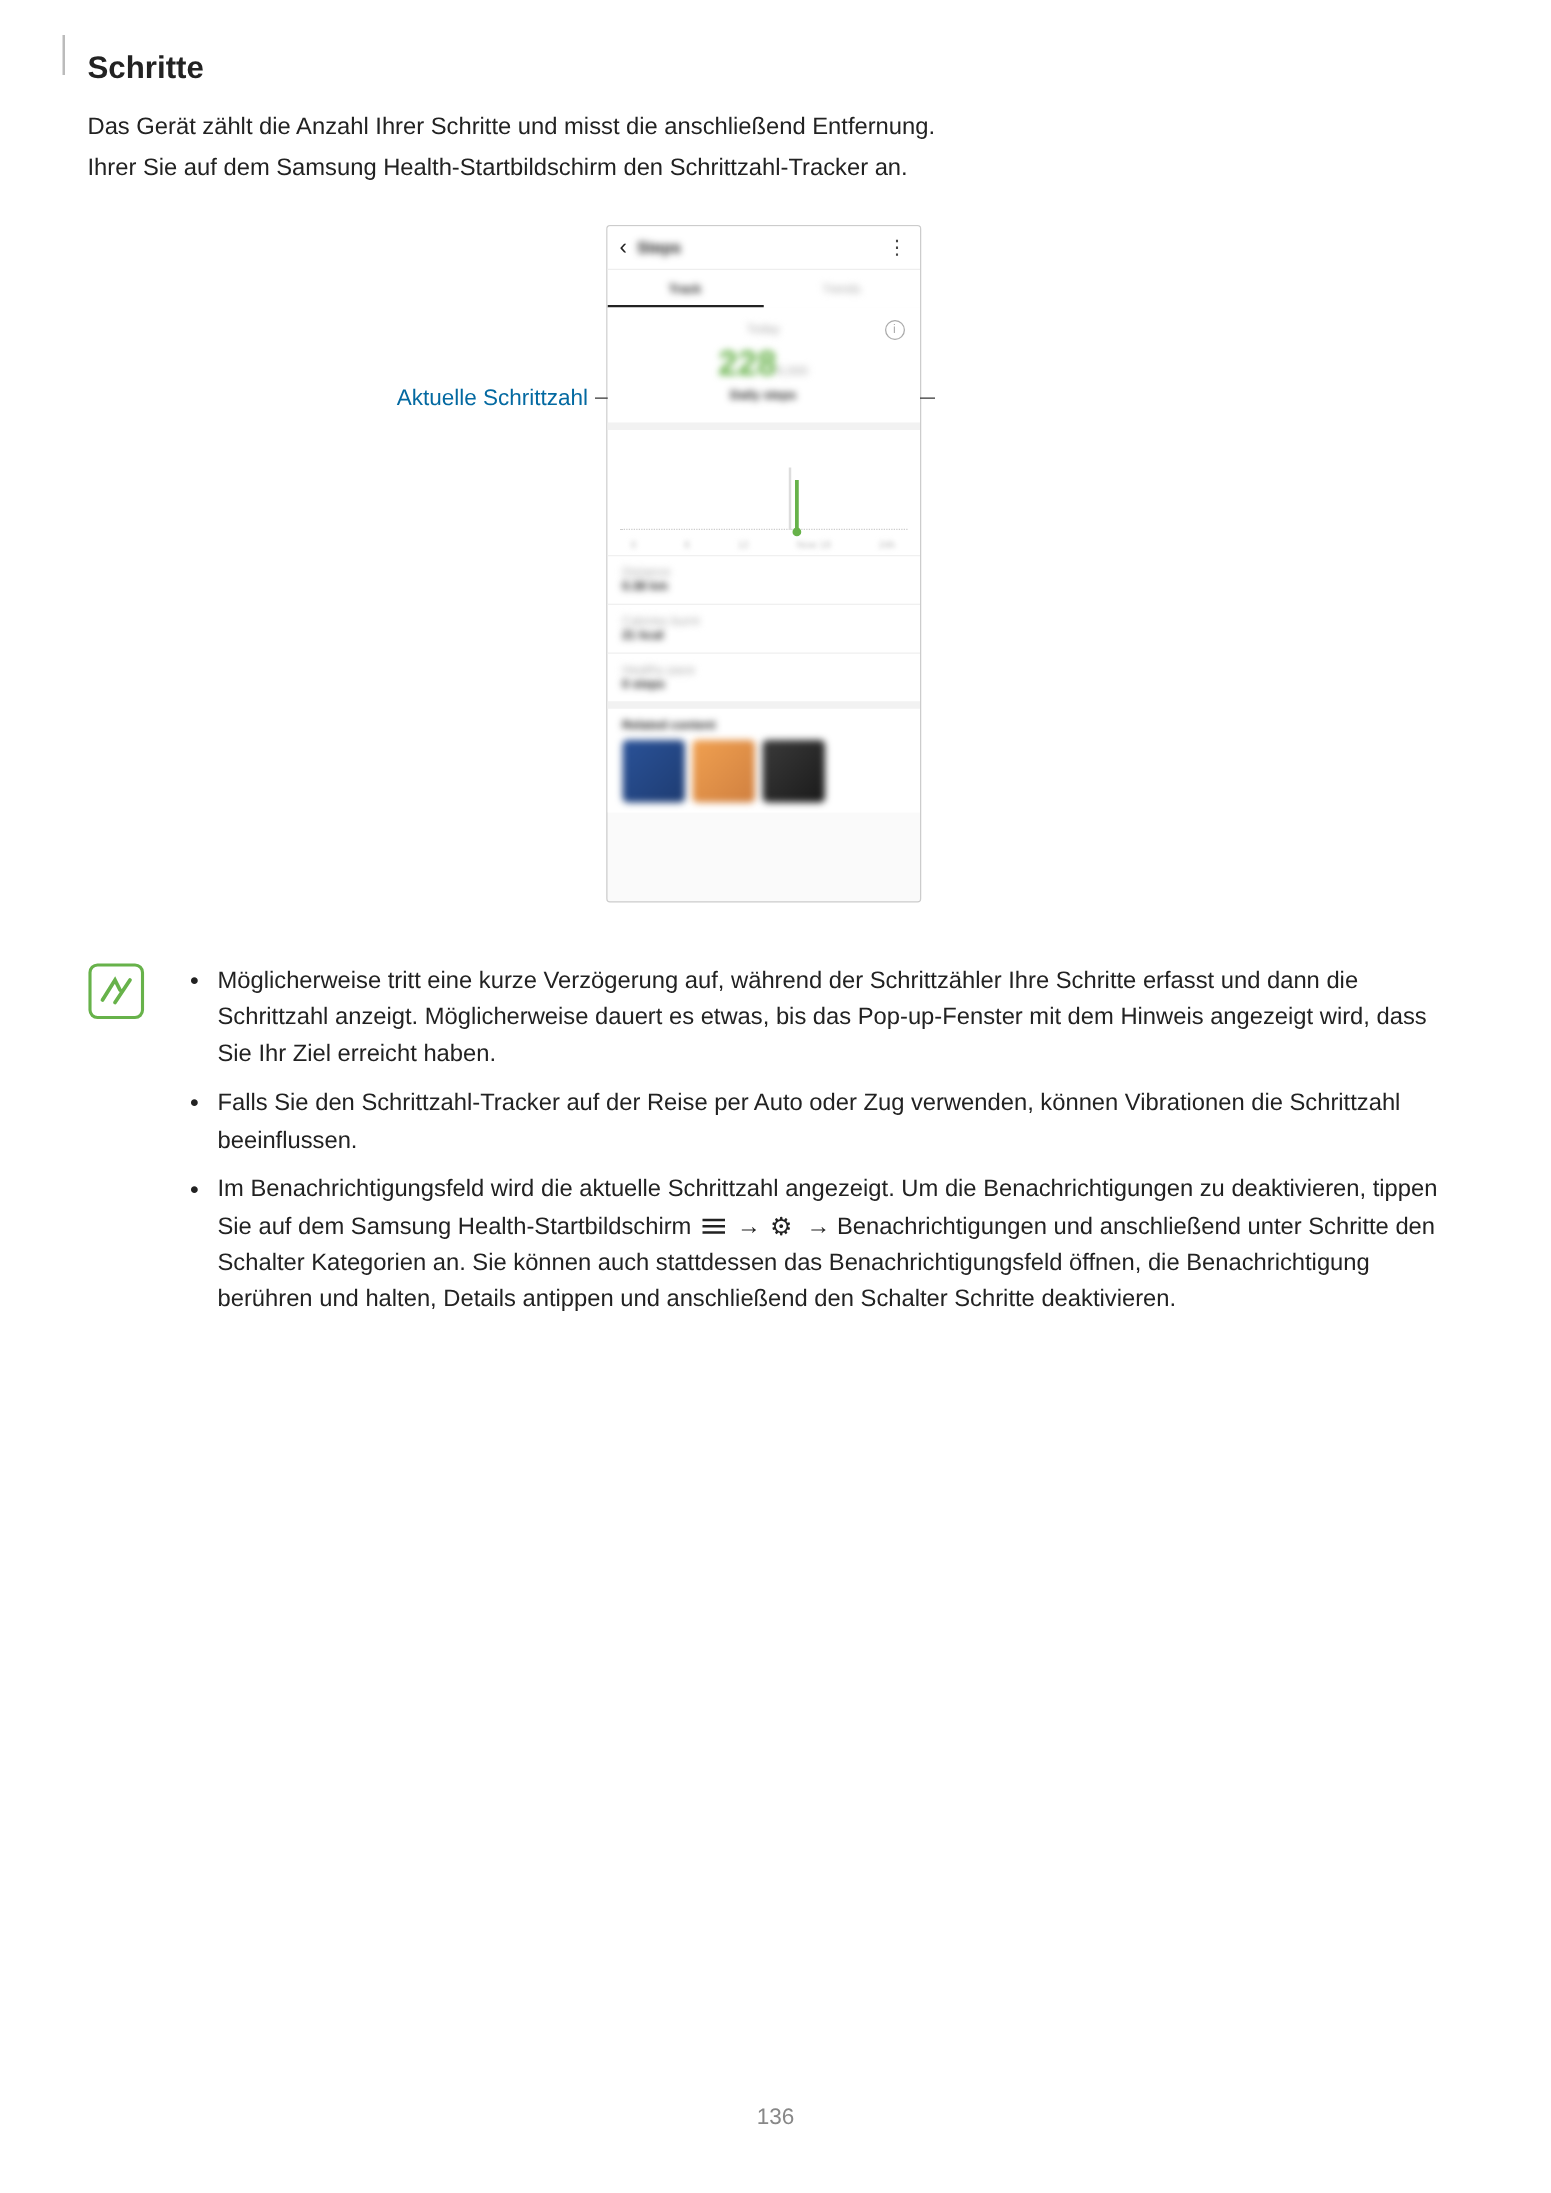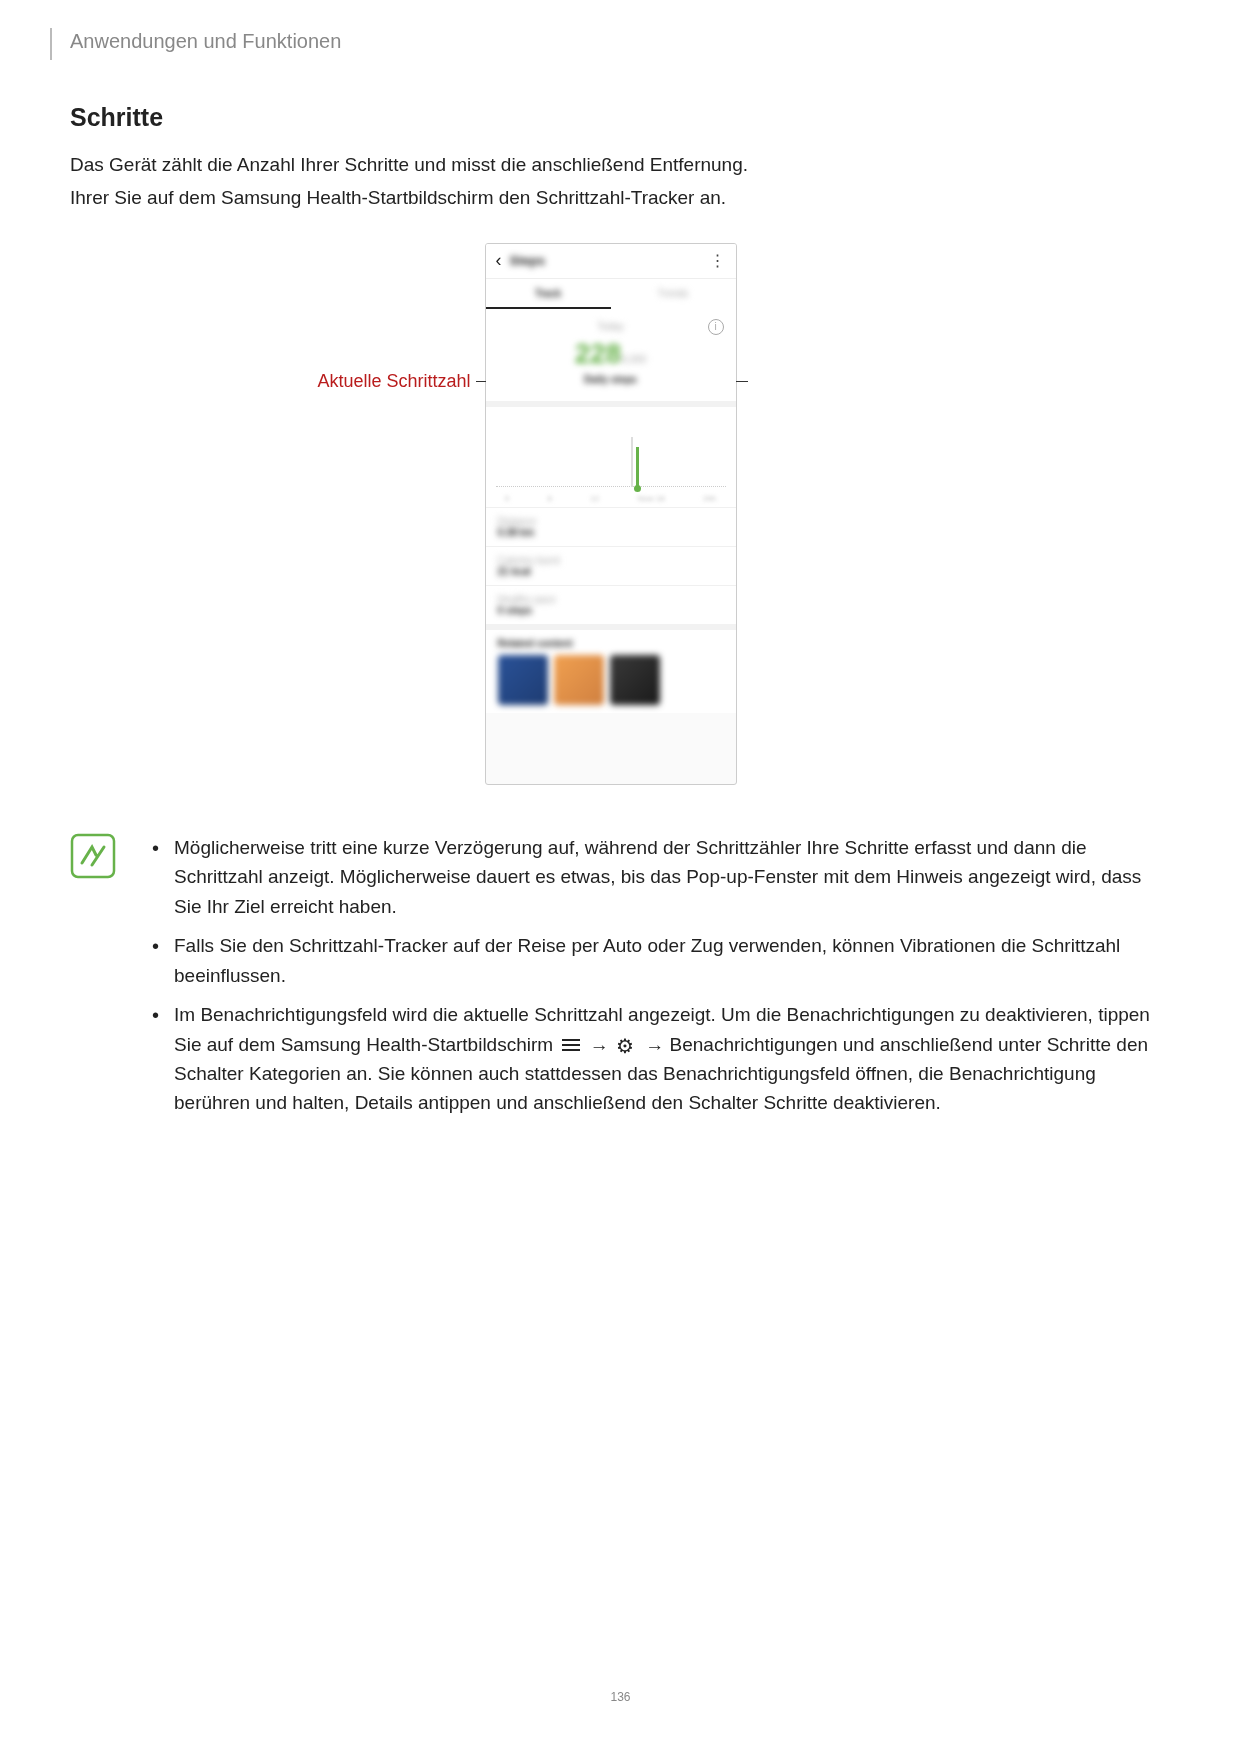--- a/index.html
+++ b/index.html
@@ -182,21 +182,21 @@
       border-radius: 4px;
       filter: blur(3px);
     }
     .thumb.a { background: linear-gradient(135deg, #2a5298, #1e3c72); }
     .thumb.b { background: linear-gradient(135deg, #f0a050, #d08040); }
     .thumb.c { background: linear-gradient(135deg, #3a3a3a, #1a1a1a); }
     .callout {
       position: absolute;
       top: 128px;
       font-size: 18px;
-      color: #b91c1c;
+      color: #0369a1;
     }
     .callout.left {
       right: 50%;
       margin-right: 140px;
       text-align: right;
     }
     .callout.right {
       left: 50%;
       margin-left: 92px;
     }
@@ -261,30 +261,29 @@
       margin: 8px auto;
     }
     .gear-icon { font-size: 20px; line-height: 1; color: #222; }
     .bold { font-weight: normal; }
     .page-num {
       position: absolute;
       bottom: 50px;
       left: 0;
       right: 0;
       text-align: center;
-      font-size: 12px;
+      font-size: 18px;
       color: #888;
     }
   </style>
 </head>
 <body>
 
 <div class="page">
   <div class="left-bar"></div>
-  <div class="header">Anwendungen und Funktionen</div>
 
   <div class="h2">Schritte</div>
   <div class="para">Das Gerät zählt die Anzahl Ihrer Schritte und misst die anschließend Entfernung.</div>
   <div class="para">Ihrer Sie auf dem Samsung Health-Startbildschirm den Schrittzahl-Tracker an.</div>
 
   <div class="diagram-area">
     <div class="callout left">Aktuelle Schrittzahl</div>
     <div class="callout-line left"></div>
     <div class="callout right">Ziel</div>
     <div class="callout-line right"></div>

